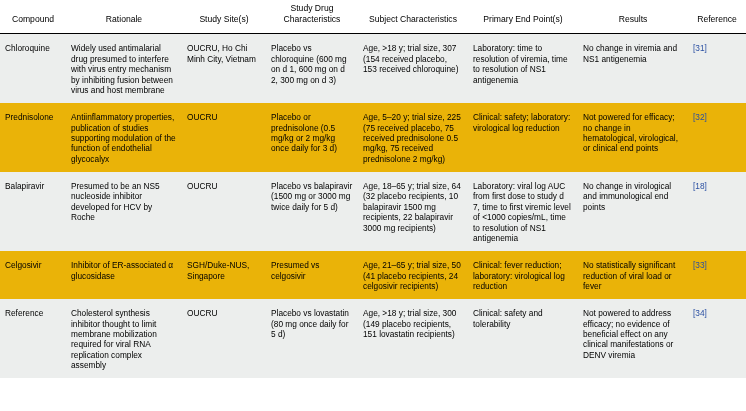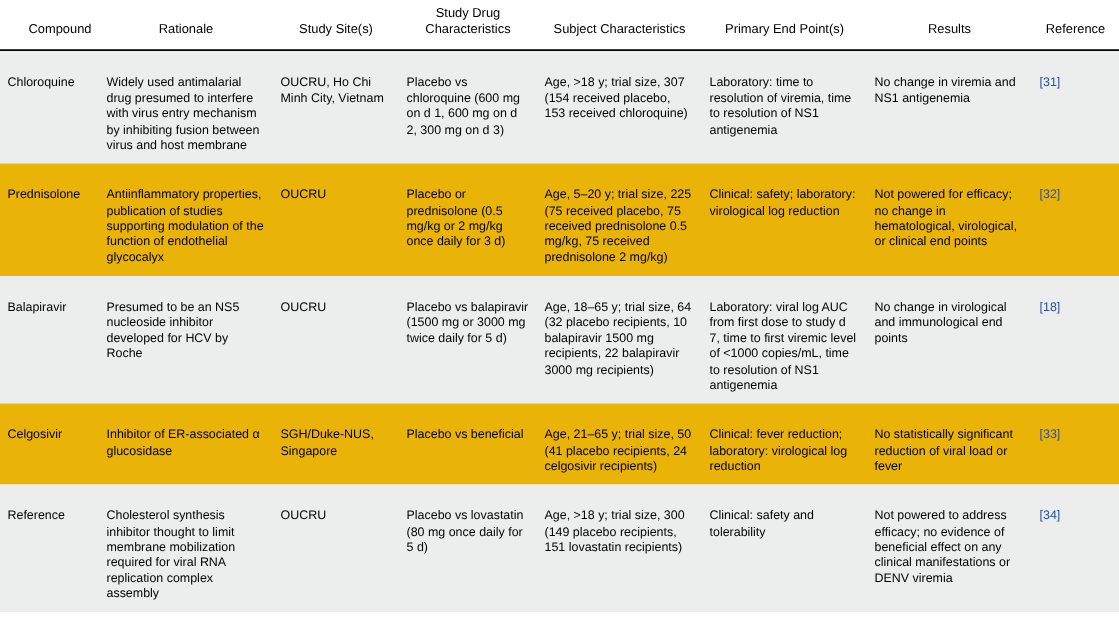--- a/index.html
+++ b/index.html
@@ -23,26 +23,26 @@
   }
   table.trial-table th {
     font-weight: normal;
     text-align: center;
     vertical-align: bottom;
     padding: 3px 5px 9px 5px;
     border-bottom: 1px solid #000000;
     font-size: 8.6px;
   }
   table.trial-table th.left-head {
-    text-align: right;
+    text-align: center;
     margin-top: 48px;
   }
   table.trial-table td {
     vertical-align: top;
-    padding: 15px 5px 8px 5px;
+    padding: 9px 5px 8px 5px;
   }
   tr.row-shaded td {
     background: #eceeed;
   }
   tr.row-plain td {
     background: #eab308;
   }
   td.ref-cell {
     text-align: left;
   }
@@ -113,21 +113,21 @@
       <td>Placebo vs balapiravir (1500 mg or 3000 mg twice daily for 5 d)</td>
       <td>Age, 18–65 y; trial size, 64 (32 placebo recipients, 10 balapiravir 1500 mg recipients, 22 balapiravir 3000 mg recipients)</td>
       <td>Laboratory: viral log AUC from first dose to study d 7, time to first viremic level of &lt;1000 copies/mL, time to resolution of NS1 antigenemia</td>
       <td>No change in virological and immunological end points</td>
       <td class="ref-cell"><a class="ref-link" href="#">[18]</a></td>
     </tr>
     <tr class="row-plain">
       <td>Celgosivir</td>
       <td>Inhibitor of ER-associated α glucosidase</td>
       <td>SGH/Duke-NUS, Singapore</td>
-      <td>Placebo vs beneficial</td>
+      <td>Presumed vs celgosivir</td>
       <td>Age, 21–65 y; trial size, 50 (41 placebo recipients, 24 celgosivir recipients)</td>
       <td>Clinical: fever reduction; laboratory: virological log reduction</td>
       <td>No statistically significant reduction of viral load or fever</td>
       <td class="ref-cell"><a class="ref-link" href="#">[33]</a></td>
     </tr>
     <tr class="row-shaded">
       <td>Reference</td>
       <td>Cholesterol synthesis inhibitor thought to limit membrane mobilization required for viral RNA replication complex assembly</td>
       <td>OUCRU</td>
       <td>Placebo vs lovastatin (80 mg once daily for 5 d)</td>

